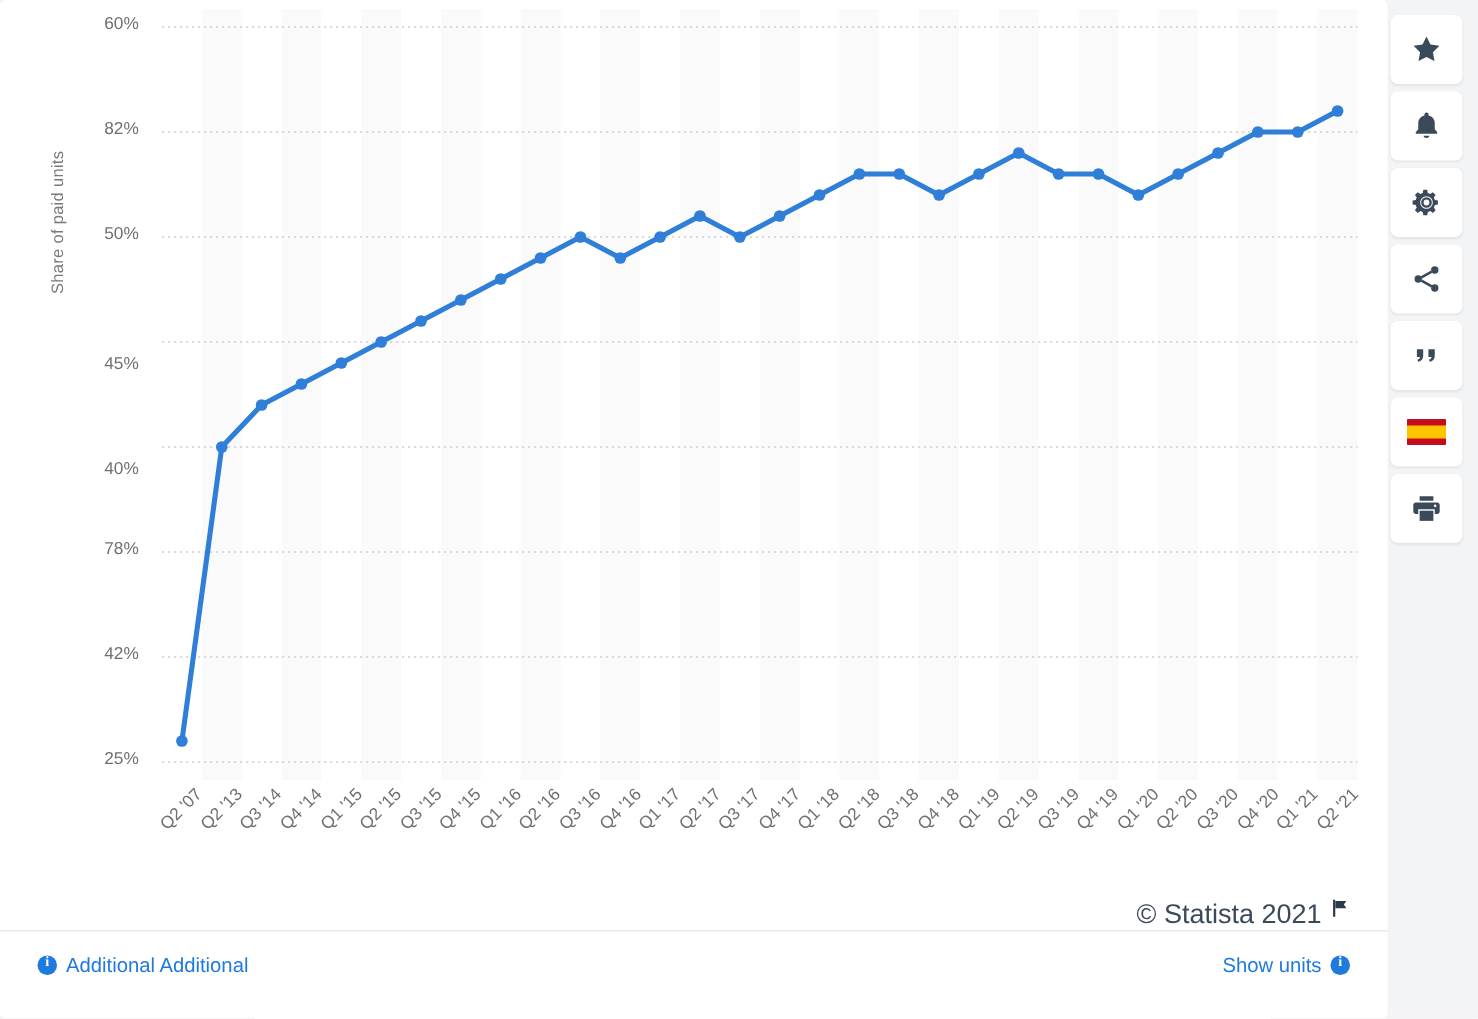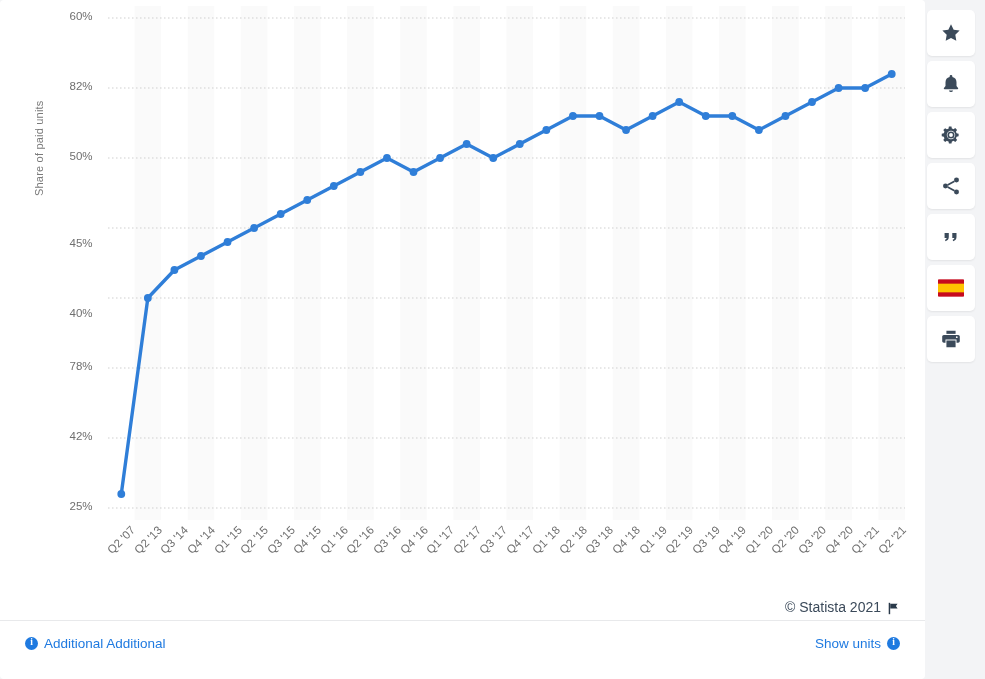--- a/index.html
+++ b/index.html
@@ -92,24 +92,24 @@
   .flag {
     width: 26px; height: 18px;
     display: block;
     border-radius: 1px;
     overflow: hidden;
   }
   
   #copyright {
     position: absolute;
     right: 25px; top: 599px;
-    font-size: 14px;
+    font-size: 18px;
     color: #3b4a5a;
     display: flex;
-    align-items: flex-end;
+    align-items: flex-start;
     gap: 6px;
     white-space: nowrap;
   }
   #footer-links {
     position: absolute;
     left: 0; top: 620px;
     width: 925px; height: 45px;
     border-top: 1px solid #e8e9eb;
     display: flex;
     align-items: center;

